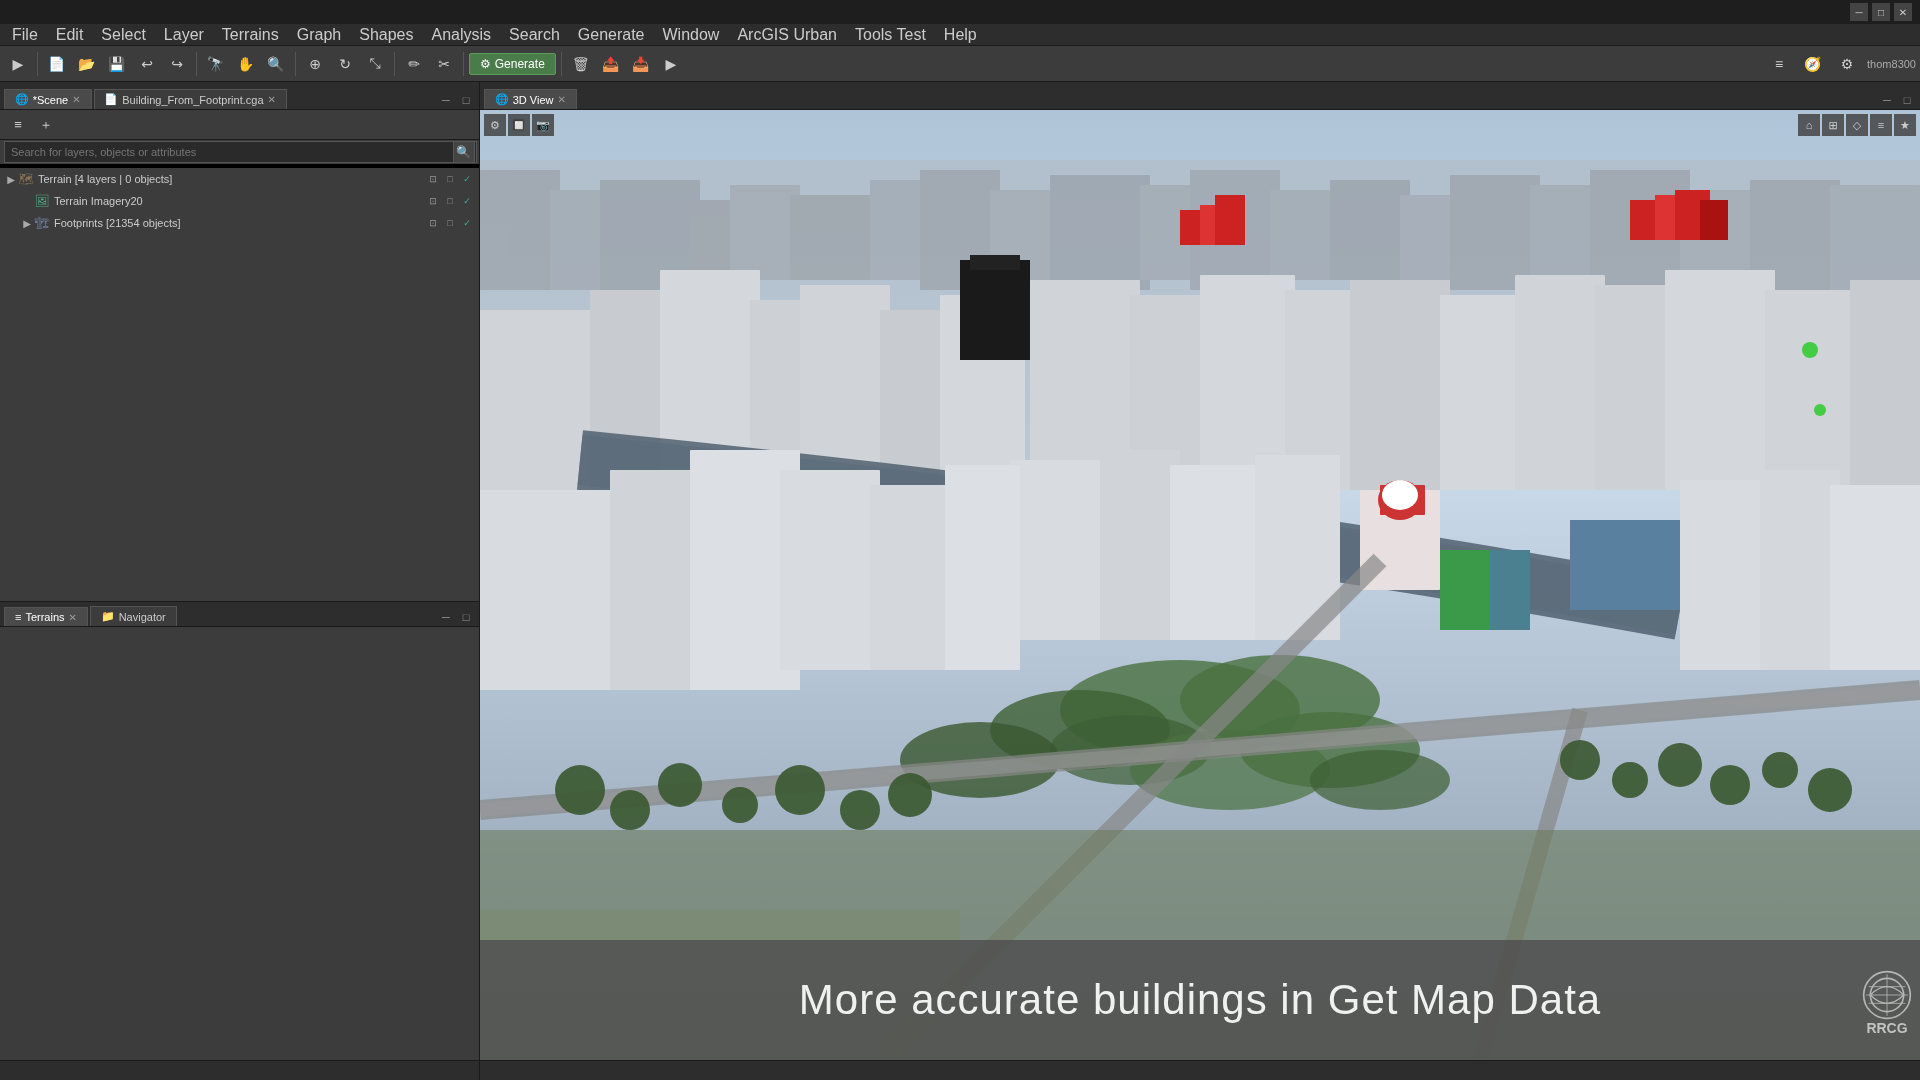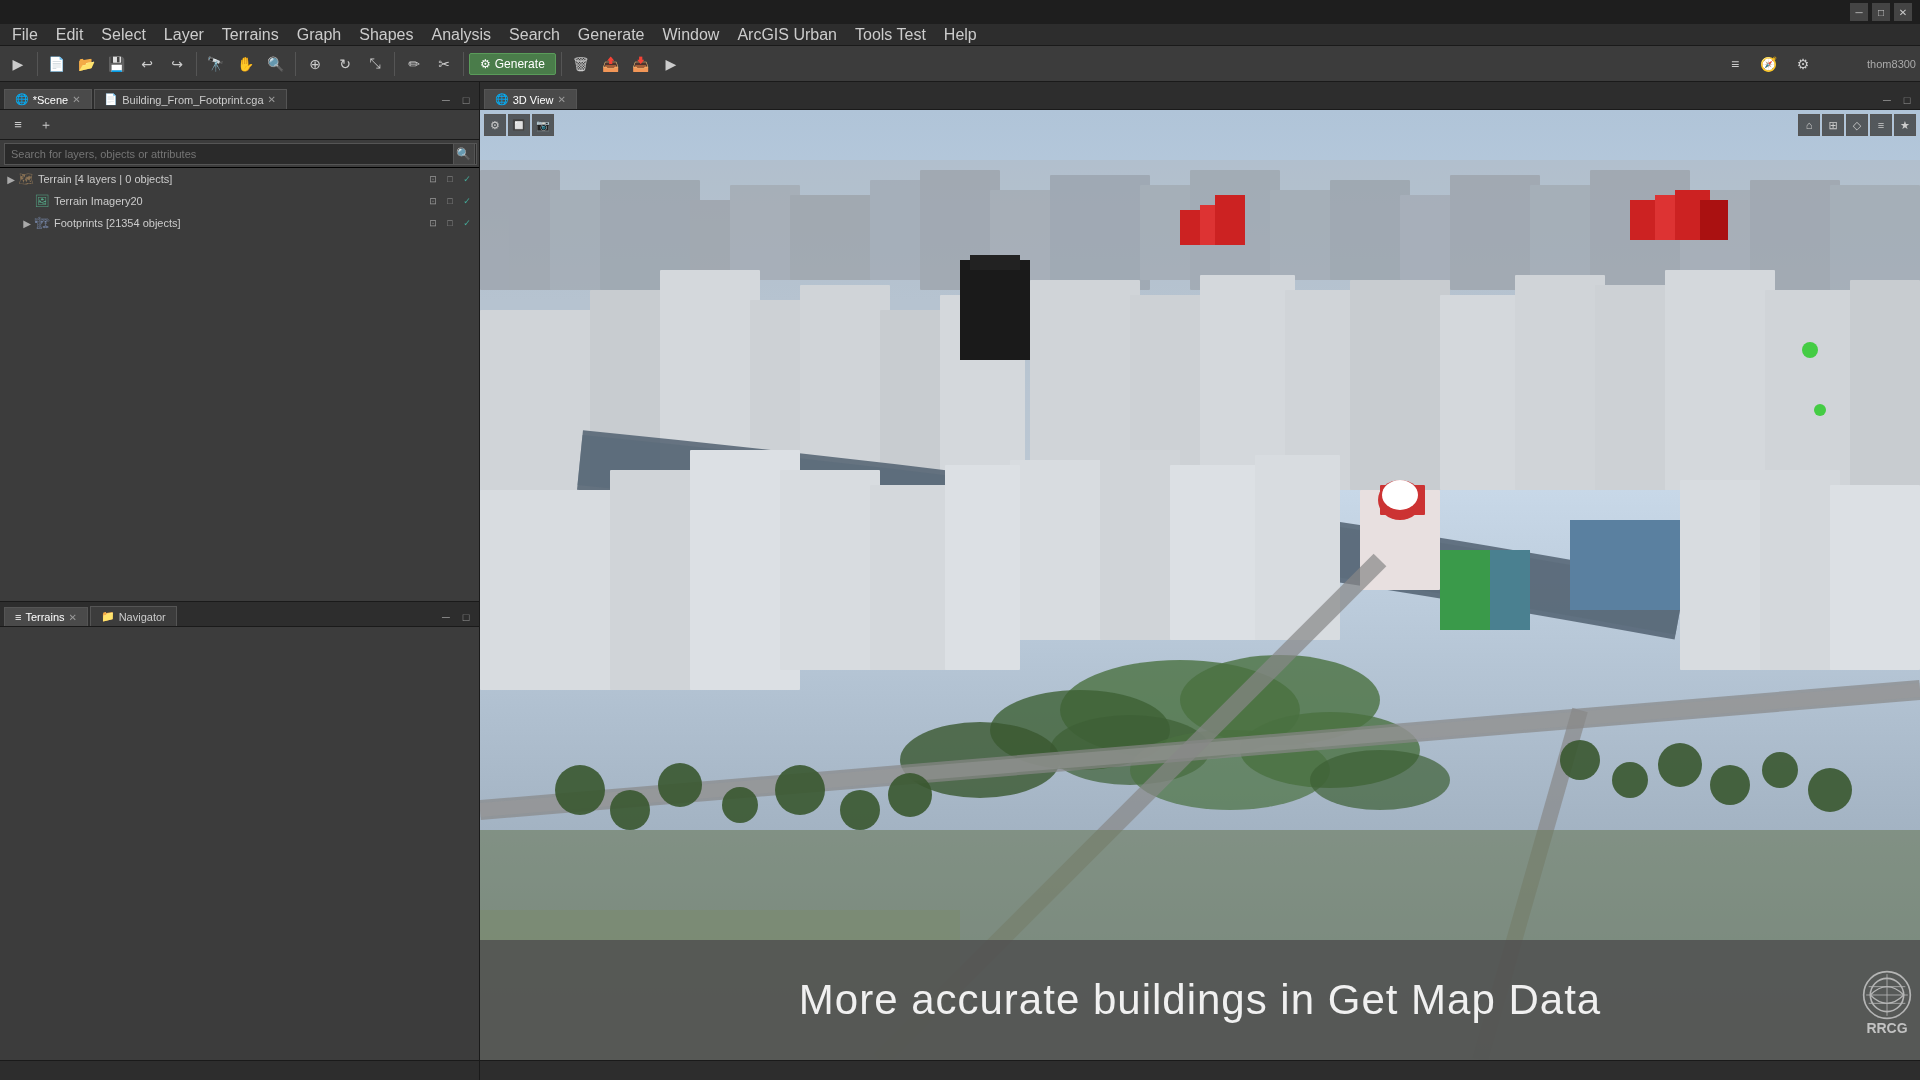--- a/index.html
+++ b/index.html
@@ -53,21 +53,21 @@
     .scene-tab.active { background: #4a4a4a; color: #fff; }
     .tab-close { font-size: 10px; color: #999; cursor: pointer; }
     .tab-controls { margin-left: auto; display: flex; gap: 2px; align-items: center; }
     .tab-ctrl-btn { width: 18px; height: 18px; background: transparent; border: none; color: #999; cursor: pointer; font-size: 11px; display: flex; align-items: center; justify-content: center; }
 
     
     #scene-panel-toolbar { height: 30px; background: #3c3c3c; display: flex; align-items: center; padding: 0 6px; gap: 4px; border-bottom: 1px solid #1a1a1a; }
     .scene-tb-btn { width: 24px; height: 24px; background: transparent; border: 1px solid transparent; color: #ccc; cursor: pointer; display: flex; align-items: center; justify-content: center; font-size: 13px; border-radius: 2px; }
 
     
-    #search-bar { height: 28px; display: flex; align-items: center; padding: 0 4px; background: #3c3c3c; border-bottom: 1px solid #000000; }
+    #search-bar { height: 28px; display: flex; align-items: center; padding: 0 4px; background: #3c3c3c; border-bottom: 4px solid #000000; }
     #search-input { flex: 1; height: 22px; background: #2a2a2a; border: 1px solid #555; color: #ccc; padding: 0 24px 0 6px; font-size: 11px; outline: none; }
     #search-icon-btn { width: 22px; height: 22px; background: #444; border: 1px solid #555; color: #ccc; cursor: pointer; display: flex; align-items: center; justify-content: center; font-size: 12px; margin-left: -24px; }
 
     
     #layer-tree { flex: 1; overflow-y: auto; background: #3c3c3c; }
     .layer-row { height: 22px; display: flex; align-items: center; padding: 0 4px; cursor: pointer; }
     .layer-expand { width: 14px; height: 14px; display: flex; align-items: center; justify-content: center; color: #aaa; font-size: 10px; cursor: pointer; flex-shrink: 0; }
     .layer-icon { width: 16px; height: 16px; display: flex; align-items: center; justify-content: center; font-size: 12px; flex-shrink: 0; margin-right: 4px; }
     .layer-name { flex: 1; font-size: 11px; color: #ccc; white-space: nowrap; overflow: hidden; text-overflow: ellipsis; }
     .layer-controls { display: flex; gap: 1px; align-items: center; }
@@ -121,21 +121,21 @@
     
     #left-status { height: 20px; background: #2d2d2d; border-top: 1px solid #1a1a1a; }
 
     
     ::-webkit-scrollbar { width: 8px; height: 8px; }
     ::-webkit-scrollbar-track { background: #2a2a2a; }
     ::-webkit-scrollbar-thumb { background: #555; border-radius: 2px; }
 
     
     #toolbar-right { margin-left: auto; display: flex; align-items: center; gap: 6px; }
-    .user-info { color: #aaa; font-size: 11px; margin-left: 44px; }
+    .user-info { color: #aaa; font-size: 11px; }
 
     
     .icon-terrain { color: #8B7355; }
     .icon-imagery { color: #5a8; }
     .icon-footprint { color: #78a; }
   </style>
 </head>
 <body>
 
 <div id="title-bar">

